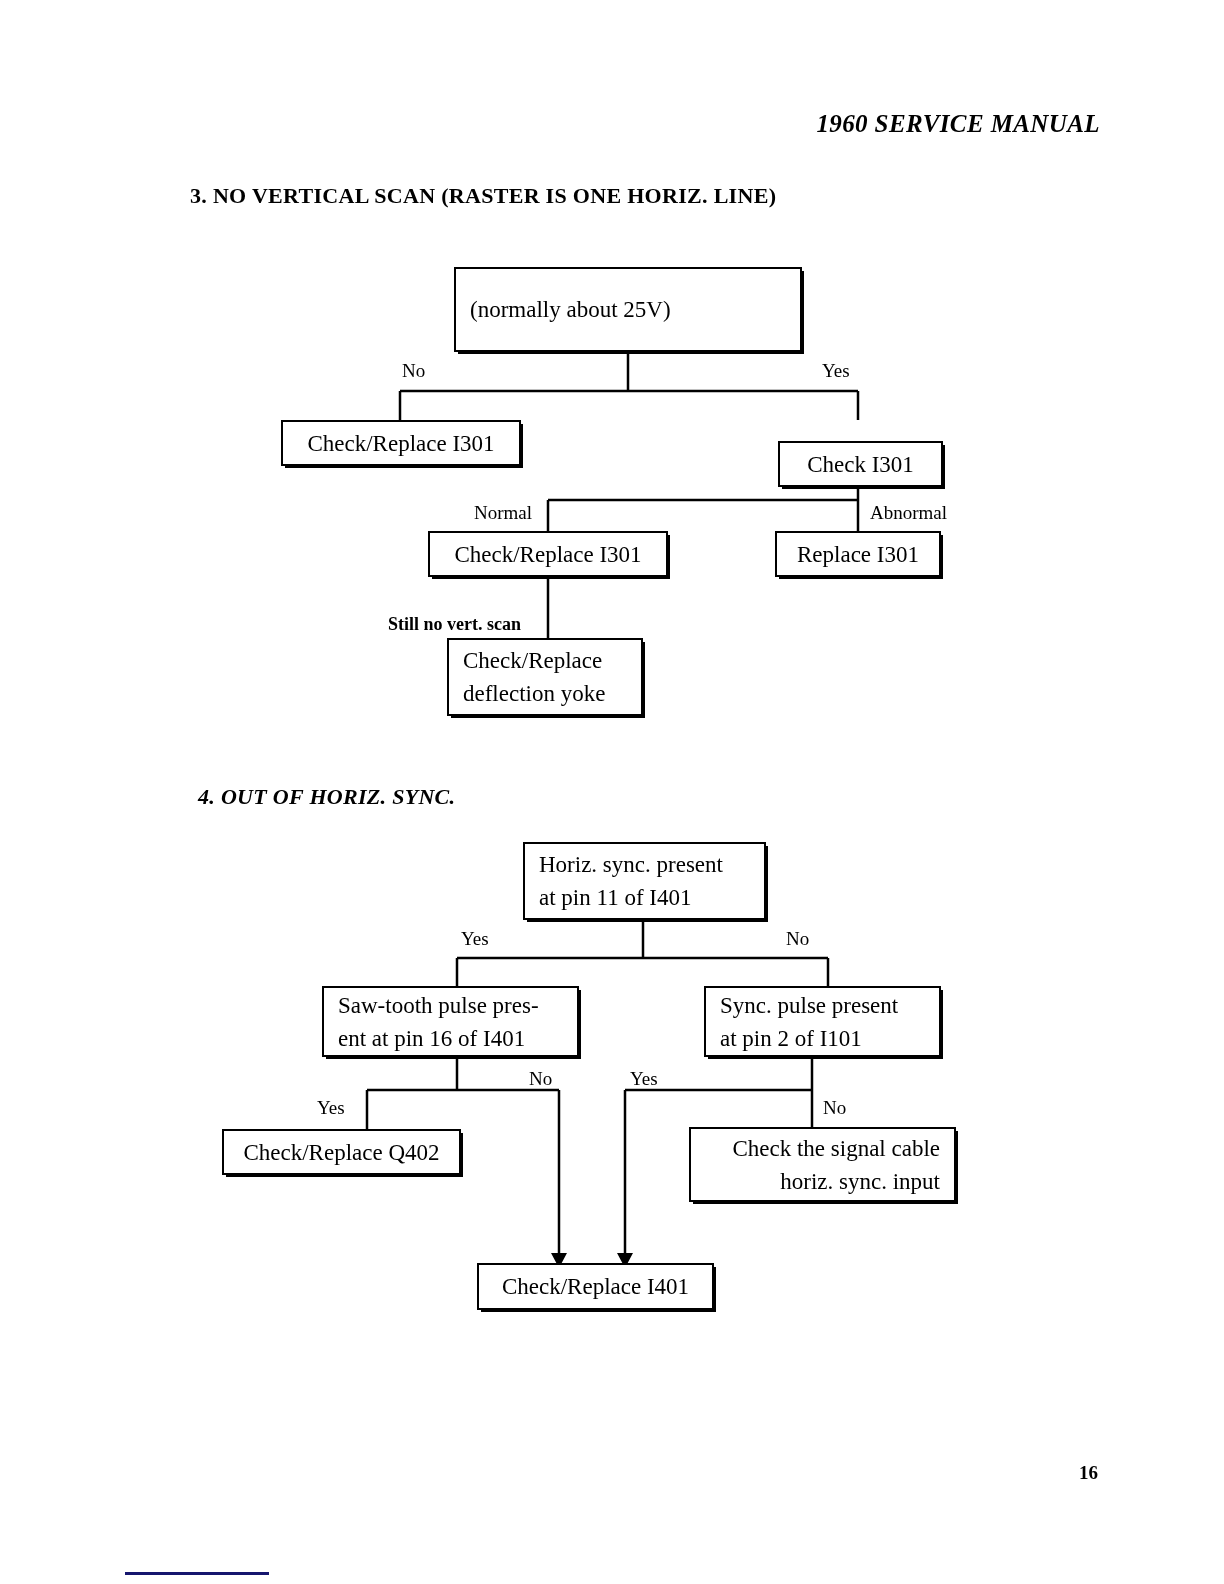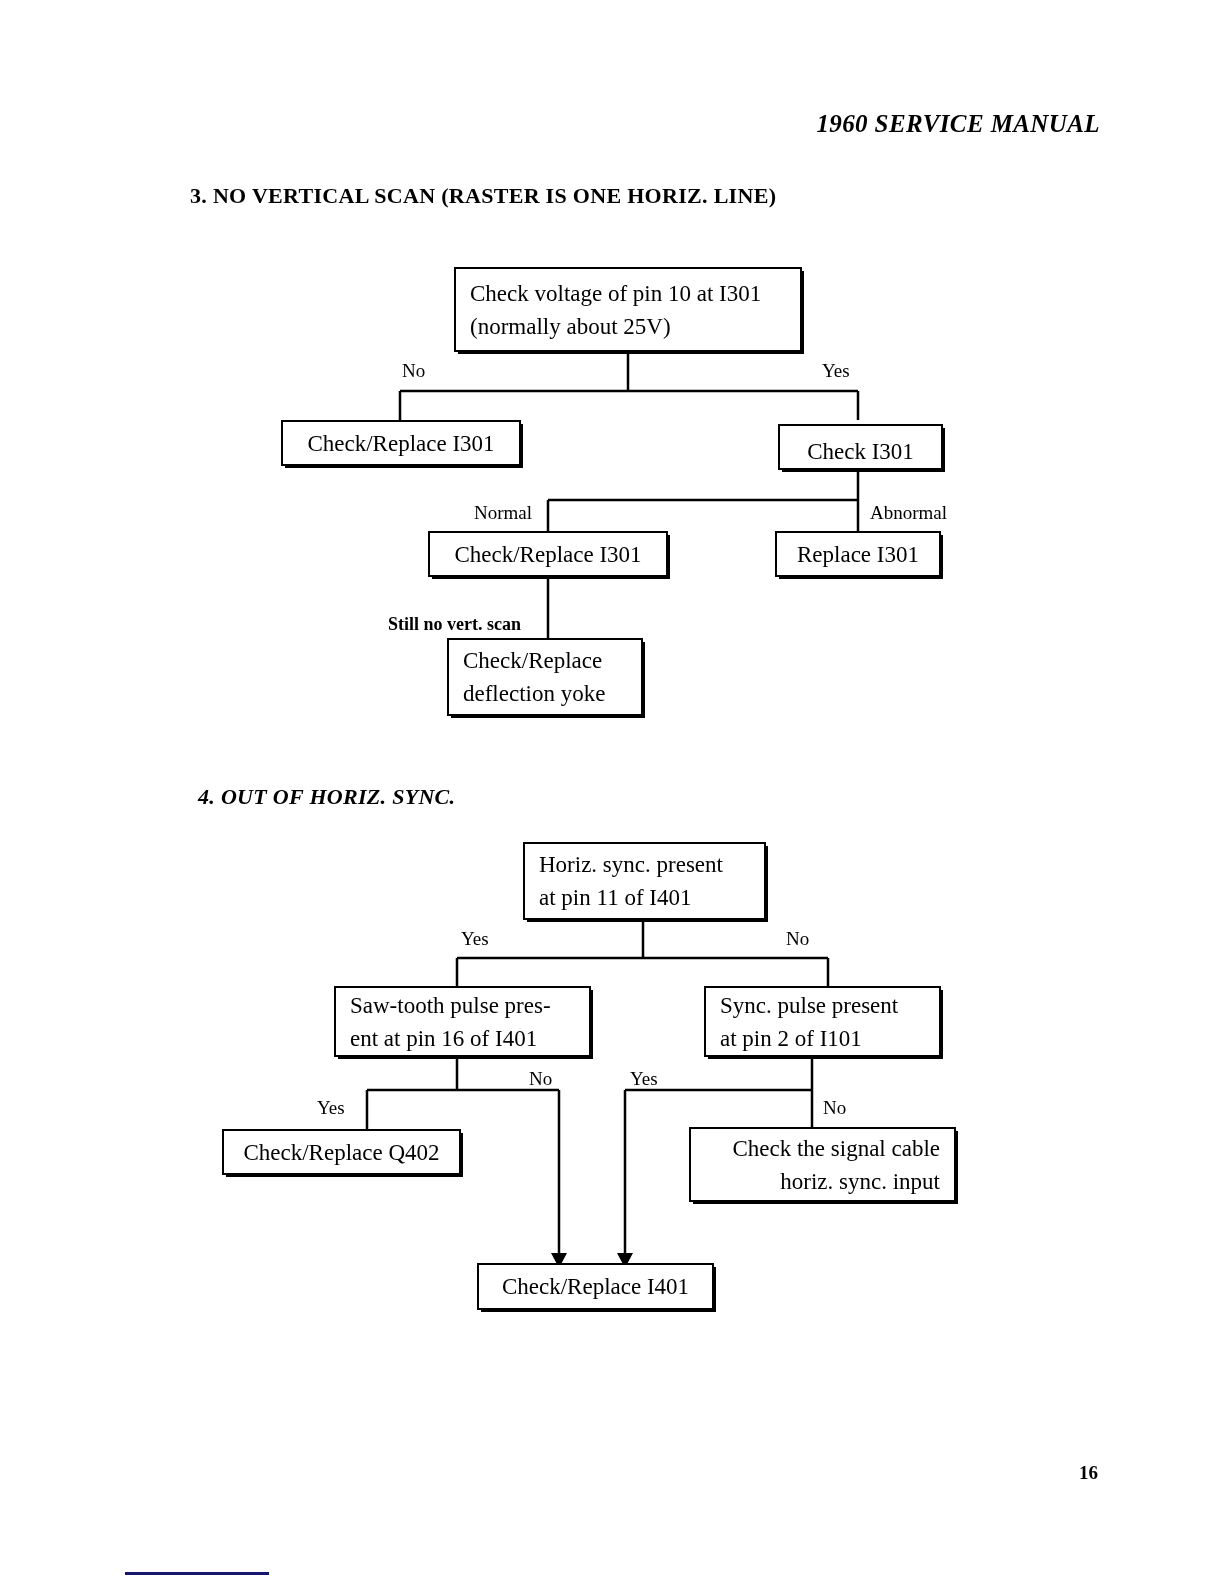--- a/index.html
+++ b/index.html
@@ -114,29 +114,28 @@
         <path d="M 858 466 L 858 500"></path>
         <path d="M 548 500 L 858 500"></path>
         <path d="M 548 500 L 548 531"></path>
         <path d="M 858 500 L 858 531"></path>
 
         <path d="M 548 578 L 548 638"></path>
       </g>
     </svg>
 
     <div class="fc-box" id="v-top" style="left:454px; top:267px; width:348px; height:85px;">
-      <span class="line">Check voltage of pin 10 at I301</span>
       <span class="line">(normally about 25V)</span>
     </div>
 
     <div class="fc-box center" id="v-no" style="left:281px; top:420px; width:240px; height:46px;">
       <span class="line">Check/Replace I301</span>
     </div>
 
-    <div class="fc-box center" id="v-yes" style="left:778px; top:424px; width:165px; height:46px;justify-content:flex-end;">
+    <div class="fc-box center" id="v-yes" style="left:778px; top:441px; width:165px; height:46px;">
       <span class="line">Check I301</span>
     </div>
 
     <div class="fc-box center" id="v-normal" style="left:428px; top:531px; width:240px; height:46px;">
       <span class="line">Check/Replace I301</span>
     </div>
 
     <div class="fc-box center" id="v-abnormal" style="left:775px; top:531px; width:166px; height:46px;">
       <span class="line">Replace I301</span>
     </div>
@@ -181,21 +180,21 @@
 
         <path d="M 625 1090 L 625 1256" marker-end="url(#arrowhead)"></path>
       </g>
     </svg>
 
     <div class="fc-box" id="h-top" style="left:523px; top:842px; width:243px; height:78px;">
       <span class="line">Horiz. sync. present</span>
       <span class="line">at pin 11 of I401</span>
     </div>
 
-    <div class="fc-box" id="h-saw" style="left:334px; top:986px; width:257px; height:71px;">
+    <div class="fc-box" id="h-saw" style="left:322px; top:986px; width:257px; height:71px;">
       <span class="line">Saw-tooth pulse pres-</span>
       <span class="line">ent at pin 16 of I401</span>
     </div>
 
     <div class="fc-box" id="h-sync" style="left:704px; top:986px; width:237px; height:71px;">
       <span class="line">Sync. pulse present</span>
       <span class="line">at pin 2 of I101</span>
     </div>
 
     <div class="fc-box center" id="h-q402" style="left:222px; top:1129px; width:239px; height:46px;">

